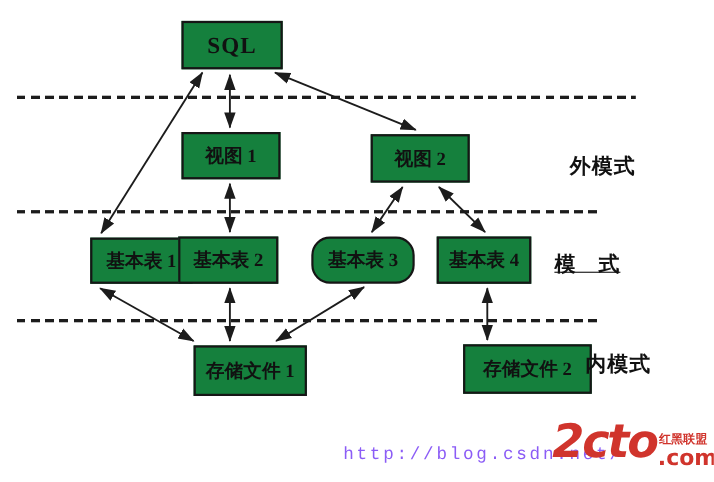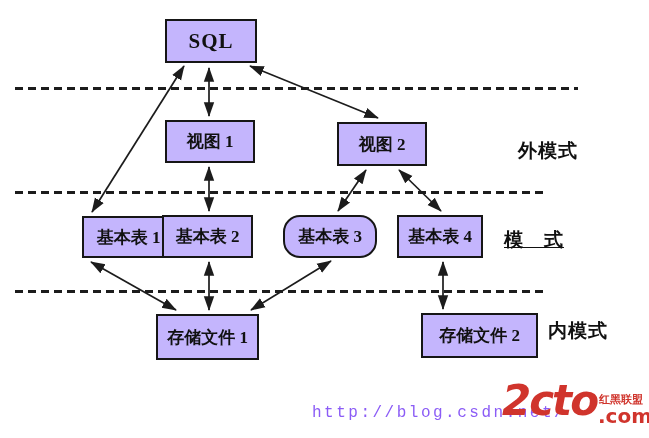--- a/index.html
+++ b/index.html
@@ -8,21 +8,21 @@
     width:649px;height:438px;
     background:#ffffff;
     font-family:"Liberation Serif","DejaVu Serif",serif;
     overflow:hidden;
   }
   .edges{position:absolute;left:0;top:0;width:649px;height:438px;pointer-events:none;}
   .edges line{stroke:#1c1c1c;stroke-width:1.7;}
   .node{
     position:absolute;
     border:2px solid #161616;
-    background:#c4b5fd;
+    background:#15803d;
     display:flex;align-items:center;justify-content:center;
     font-size:17px;font-weight:700;color:#111;
     white-space:nowrap;
   }
   .node.sql{font-size:21px;letter-spacing:1px;}
   .dashline{
     position:absolute;height:3px;
     background:repeating-linear-gradient(90deg,#1c1c1c 0 8px,rgba(0,0,0,0) 8px 13px);
   }
   .level-label{
@@ -93,27 +93,27 @@
   <div class="node" style="left:337px;top:122px;width:86px;height:40px;">视图 2</div>
 
   <div class="node" style="left:42px;top:216px;width:89px;height:38px;margin-left:40px;">基本表 1</div>
 
   <div class="node" style="left:162px;top:215px;width:87px;height:39px;">基本表 2</div>
 
   <div class="node" style="left:283px;top:215px;width:90px;height:39px;border-radius:17px;">基本表 3</div>
 
   <div class="node" style="left:397px;top:215px;width:82px;height:39px;">基本表 4</div>
 
-  <div class="node" style="left:156px;top:314px;width:99px;height:42px;">存储文件 1</div>
+  <div class="node" style="left:176px;top:314px;width:99px;height:42px;">存储文件 1</div>
 
   <div class="node" style="left:385px;top:313px;width:113px;height:41px;margin-left:36px;">存储文件 2</div>
 
   <div class="level-label" style="left:518px;top:138px;">外模式</div>
   <div class="level-label" style="left:504px;top:227px;text-decoration:underline;">模　式</div>
-  <div class="level-label" style="left:548px;top:318px;">内模式</div>
+  <div class="level-label" style="left:532px;top:318px;">内模式</div>
 
 
   <div class="wm-url" style="color: #8b5cf6;">http://blog.csdn.net/</div>
 
   <div class="wm-logo">
     <span class="big" style="color: rgb(208, 52, 44);">2cto</span>
     <span class="tagline" style="color: rgb(208, 52, 44);">红黑联盟</span>
     <span class="suffix" style="color: rgb(208, 52, 44);">.com</span>
   </div>
 

